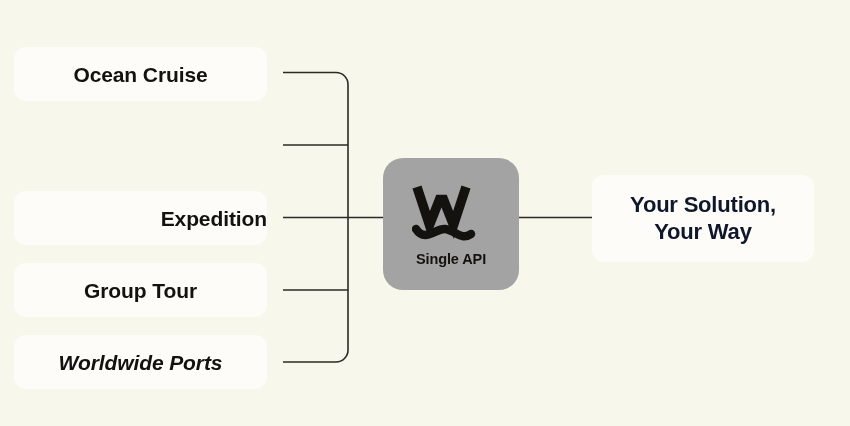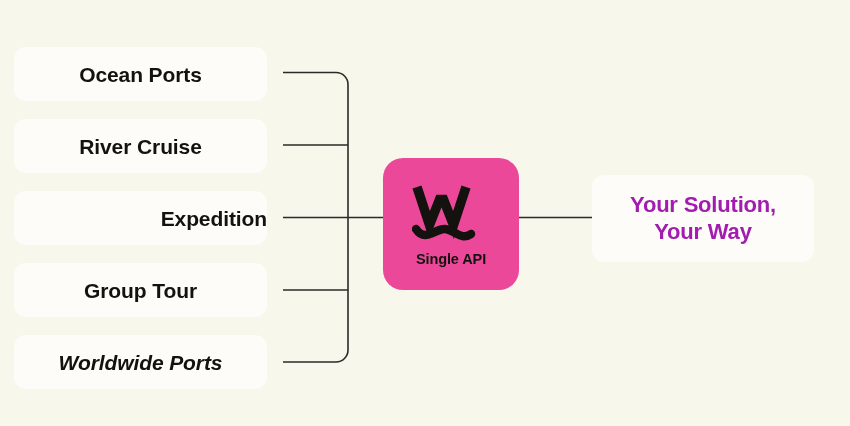--- a/index.html
+++ b/index.html
@@ -43,21 +43,21 @@
     white-space: nowrap;
   }
 
   
   #api-node {
     position: absolute;
     left: 383px;
     top: 158px;
     width: 136px;
     height: 132px;
-    background: #ec4899;
+    background: #a3a3a3;
     border-radius: 20px;
     display: flex;
     flex-direction: column;
     align-items: center;
     justify-content: center;
   }
   #api-logo-mark {
     display: block;
     width: 78px;
     height: 58px;
@@ -87,44 +87,41 @@
     align-items: center;
     justify-content: center;
     text-align: center;
   }
   #outcome-card .outcome-label {
     font-family: "Liberation Sans", sans-serif;
     font-size: 22px;
     font-weight: 700;
     letter-spacing: -0.2px;
     line-height: 1.22;
-    color: #a21caf;
+    color: #0f172a;
     white-space: pre-line;
   }
 
   
   #connectors {
     position: absolute;
     left: 0;
     top: 0;
     width: 850px;
     height: 426px;
     pointer-events: none;
   }
 </style>
 </head>
 <body>
 
 <div id="stage">
 
   <div class="src-card" style="top:47px;">
-    <span class="src-label">Ocean Ports</span>
-  </div>
-  <div class="src-card" style="top:119px;">
-    <span class="src-label">River Cruise</span>
+    <span class="src-label">Ocean Cruise</span>
   </div>
   <div class="src-card" style="top:191px;justify-content:flex-end;">
     <span class="src-label">Expedition</span>
   </div>
   <div class="src-card" style="top:263px;align-items:center;">
     <span class="src-label">Group Tour</span>
   </div>
   <div class="src-card" style="top:335px;font-style:italic;">
     <span class="src-label">Worldwide Ports</span>
   </div>

